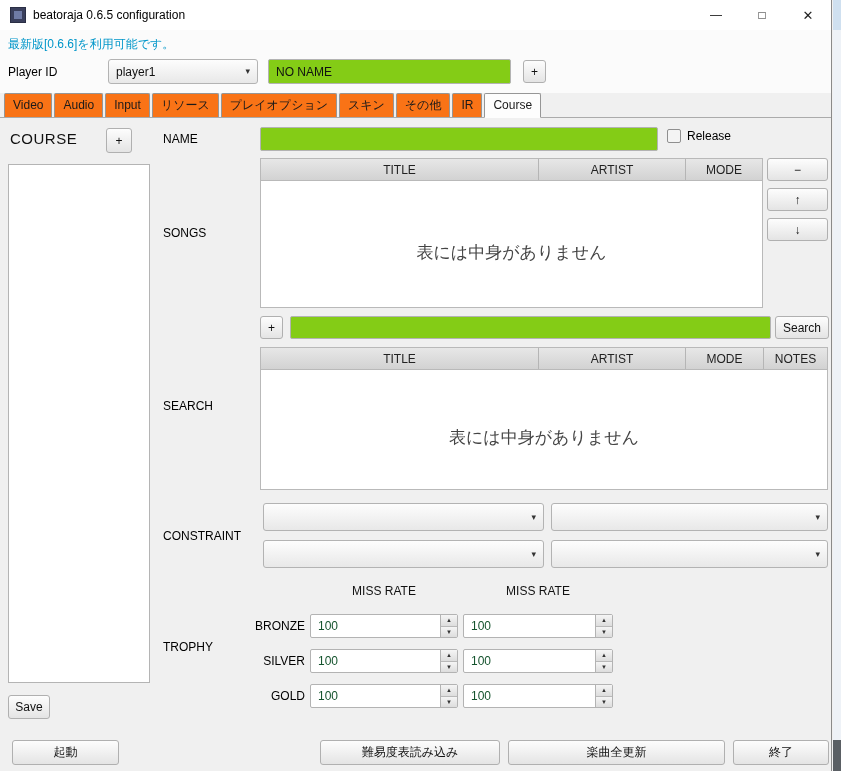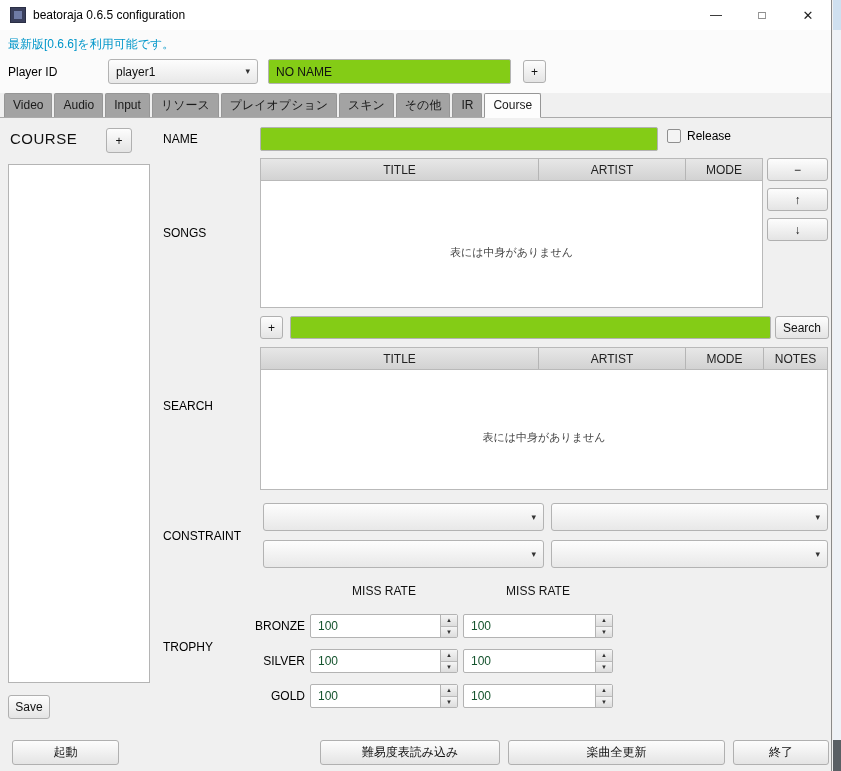--- a/index.html
+++ b/index.html
@@ -50,42 +50,42 @@
     font-family:"Liberation Sans","DejaVu Sans",sans-serif;
   }
   .player-plus { position:absolute; left:523px; top:30px; width:23px; height:23px; }
 
   
   .tabbar { position:absolute; left:0; top:93px; width:100%; height:25px; display:flex; align-items:flex-end; padding-left:4px; border-bottom:1px solid #ababab; background:#f0f0f0; }
   .tab {
     display:flex; align-items:center; justify-content:center;
     padding:4px 8px 5px 8px; margin-right:2px;
     border:1px solid #969696; border-bottom:none; border-radius:2px 2px 0 0;
-    background:#a3a3a3; font-size:12px; color:#1a1a1a; height:24px; cursor:default;
+    background:#f97316; font-size:12px; color:#1a1a1a; height:24px; cursor:default;
   }
   .tab.active { background:#fdfdfd; height:25px; margin-bottom:-1px; border-bottom:1px solid #fdfdfd; }
 
   
   .content { position:absolute; left:0; top:118px; width:100%; height:620px; background:#f0f0f0; }
   .course-heading { position:absolute; left:10px; top:12px; font-size:15px; font-weight:500; color:#111; letter-spacing:0.5px; }
   .course-plus { position:absolute; left:106px; top:10px; width:26px; height:25px; }
   .course-list { position:absolute; left:8px; top:46px; width:142px; height:519px; background:#fff; border:1px solid #b4b4b4; }
   .save-btn { position:absolute; left:8px; top:577px; width:42px; height:24px; }
 
   .section-label { position:absolute; left:163px; font-size:12px; color:#000; }
 
   .name-input { position:absolute; left:260px; top:9px; width:398px; height:24px; }
   .release-group { position:absolute; left:667px; top:11px; display:flex; align-items:center; gap:6px; }
   .checkbox { width:14px; height:14px; background:#f4f4f4; border:1px solid #8f8f8f; border-radius:2px; }
 
   .table { position:absolute; background:#fff; border:1px solid #b9b9b9; display:flex; flex-direction:column;gap:16px; }
   .thead { display:flex; height:22px; background:linear-gradient(#e7e7e7,#d2d2d2); border-bottom:1px solid #b9b9b9; flex:none; }
   .th { display:flex; align-items:center; justify-content:center; font-size:12px; color:#222; border-right:1px solid #b5b5b5; flex:none; }
   .th:last-child { border-right:none; flex:1; }
-  .tbody { flex:1; display:flex; align-items:center; justify-content:center; font-size:11px; color:#444;border-radius:26px; }
+  .tbody { flex:1; display:flex; align-items:center; justify-content:center; font-size:17px; color:#444;border-radius:26px; }
 
   .songs-table { left:260px; top:40px; width:503px; height:150px; }
   .search-table { left:260px; top:229px; width:568px; height:143px; }
 
   .side-btn { position:absolute; left:767px; width:61px; height:23px; }
   .songs-remove { top:40px; }
   .songs-up { top:70px; }
   .songs-down { top:100px; }
 
   .search-plus { position:absolute; left:260px; top:198px; width:23px; height:23px; }

